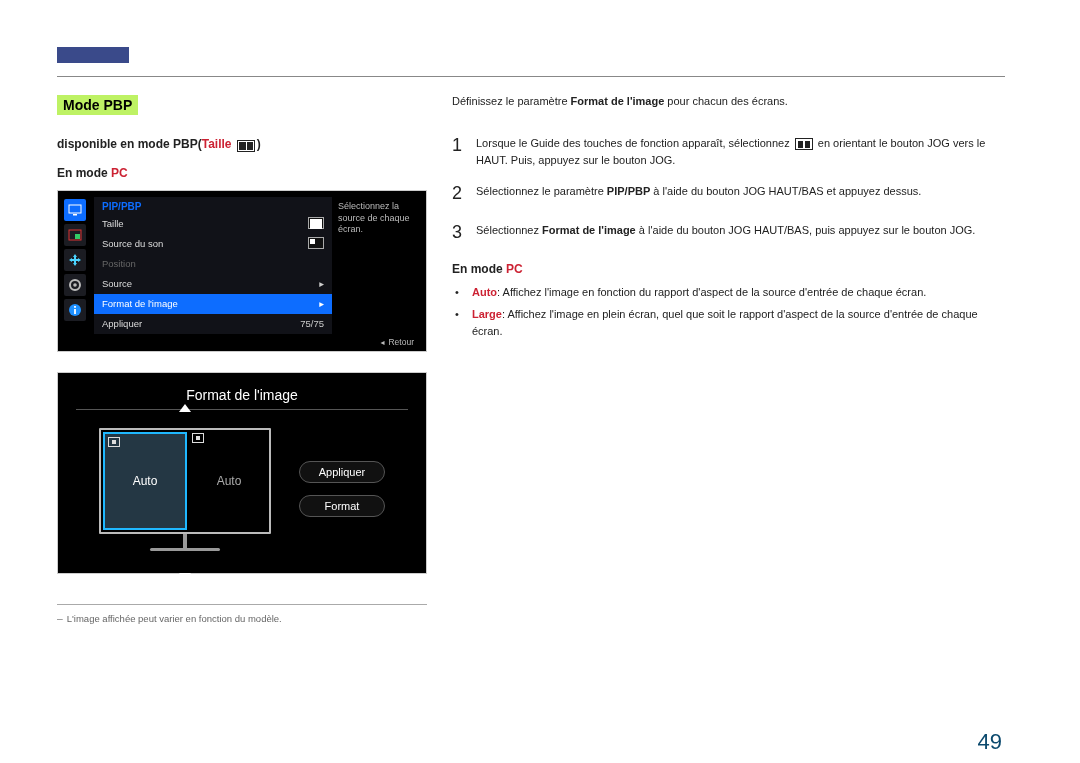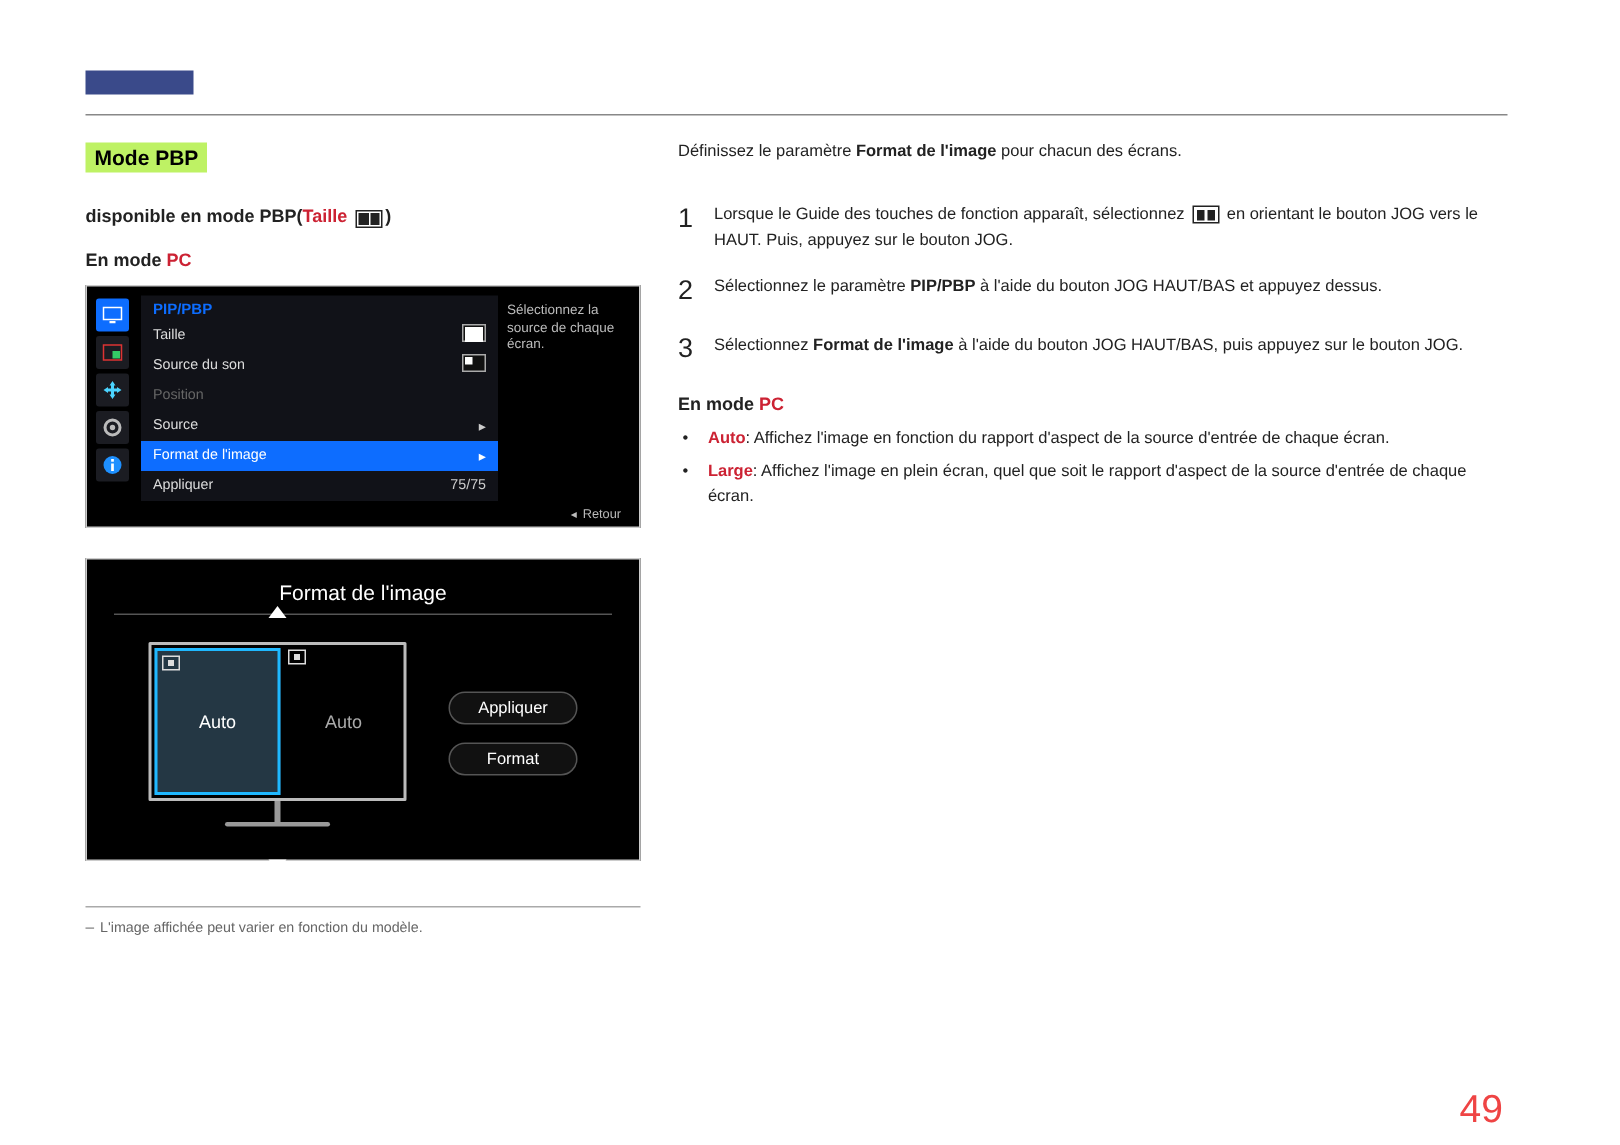--- a/index.html
+++ b/index.html
@@ -29,22 +29,22 @@
     width: 370px;
   }
   .col-right {
     position: absolute;
     left: 452px; top: 95px;
     width: 555px;
   }
   .pageno {
     position: absolute;
     right: 78px; bottom: 8px;
-    font-size: 26px;
-    color: #ef4444;
+    font-size: 22px;
+    color: #0c4a6e;
     text-align: right;
   }
 
   .hl-title {
     display: inline-block;
     background: #bef264;
     color: #000;
     font-weight: bold;
     padding: 2px 6px;
     font-size: 14px;

